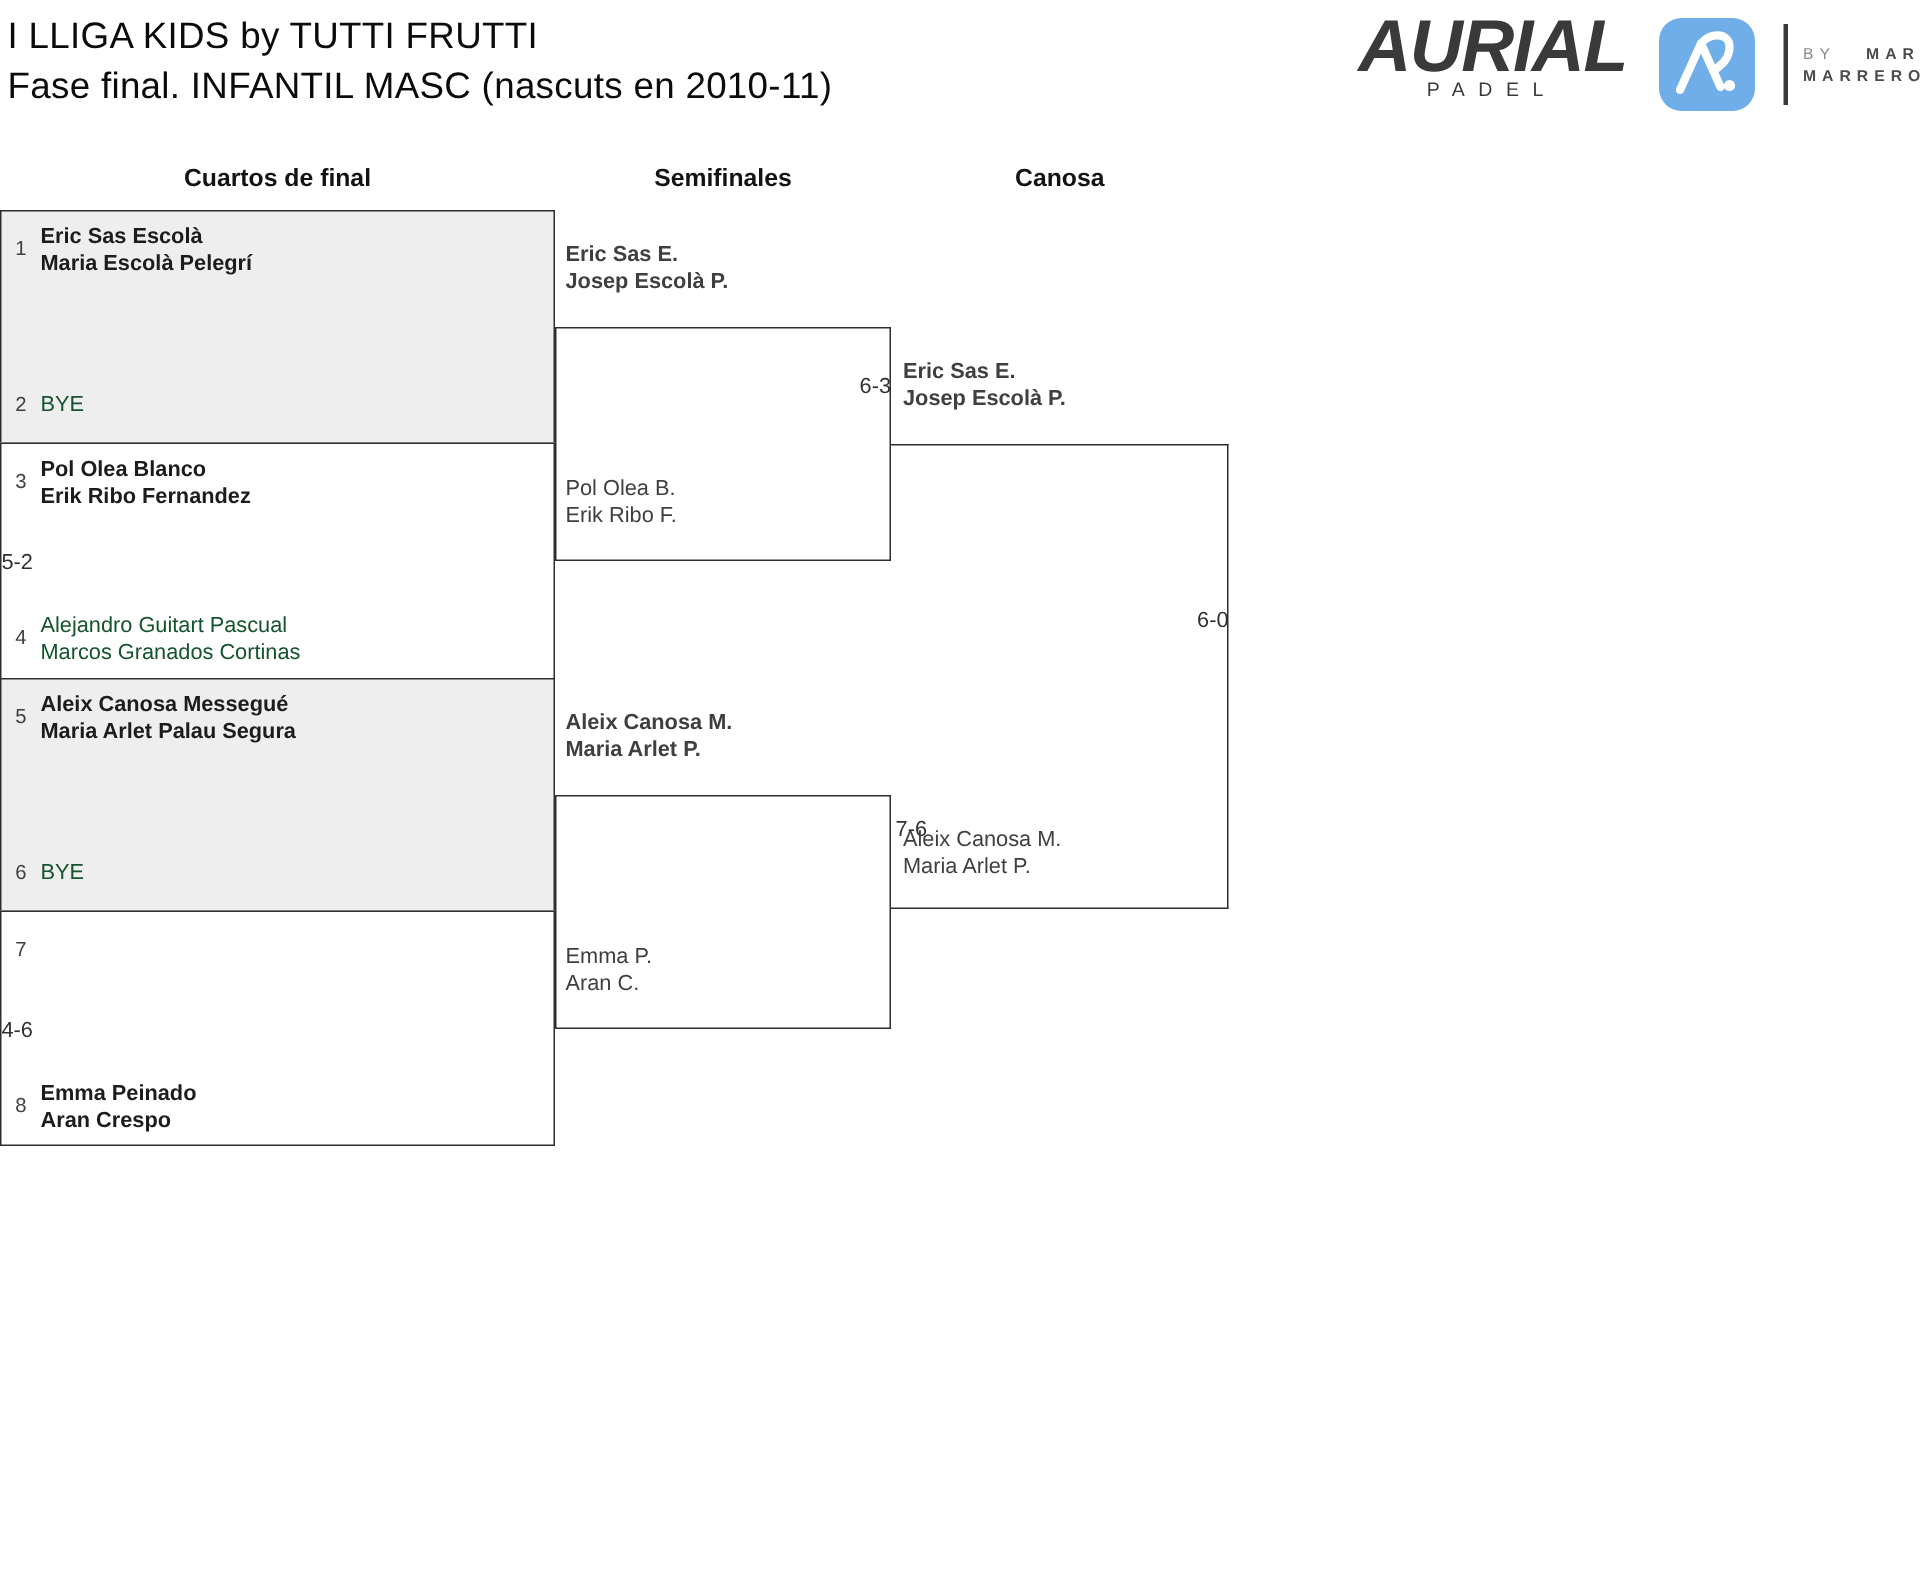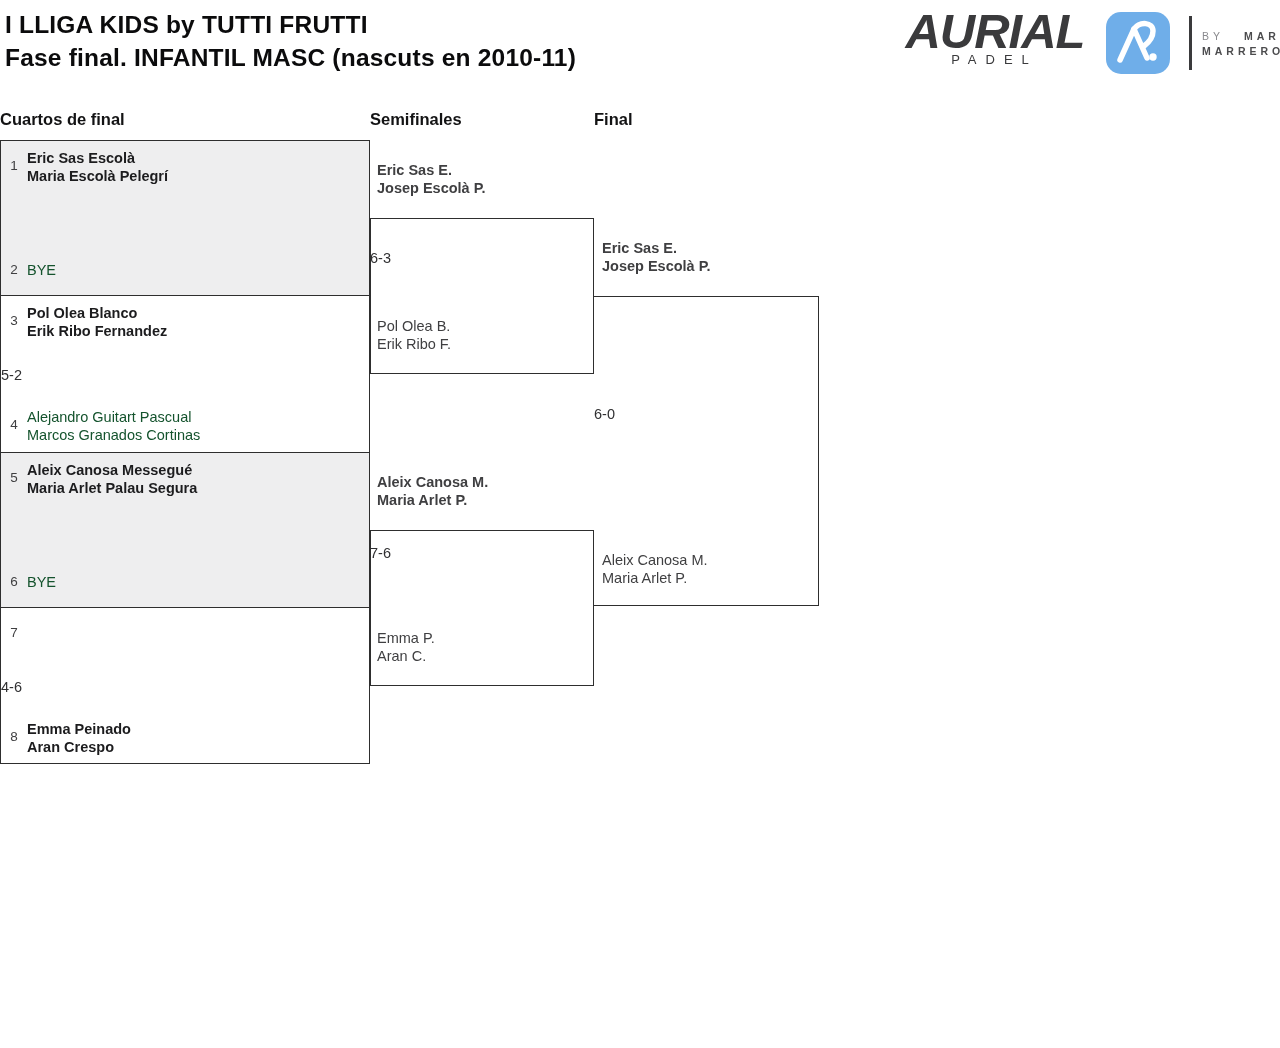--- a/index.html
+++ b/index.html
@@ -6,36 +6,36 @@
     --logo-blue:#6FAEE9;
     --logo-dark:#3A3A3C;
     --shaded-row:#EEEEEF;
     --border:#2E2E2E;
   }
   *{margin:0;padding:0;box-sizing:border-box}
   body{background:#fff;font-family:"Liberation Sans",sans-serif;}
   .canvas{position:relative;width:1280px;height:1048px;background:#fff;overflow:hidden}
 
   
-  .title{position:absolute;left:5px;top:8px;font-weight:700;color:#0b0b0c;font-size:24.5px;line-height:33px;letter-spacing:.2px}
+  .title{position:absolute;left:5px;top:8px;font-weight:400;color:#0b0b0c;font-size:24.5px;line-height:33px;letter-spacing:.2px}
 
   
   .logo{position:absolute;left:893px;top:6px;width:390px;height:72px}
   .brand{position:absolute;left:0;top:0;width:204px;text-align:center}
   .brand-name{font-style:italic;font-weight:700;font-size:49px;line-height:50px;color:var(--logo-dark);letter-spacing:-1px}
   .brand-sub{font-weight:400;font-size:13px;letter-spacing:9px;color:var(--logo-dark);margin-top:-4px;padding-right:1px}
   .mark{position:absolute;left:213px;top:6px;width:64px;height:62px;background:var(--logo-blue);border-radius:15px}
   .mark svg{position:absolute;left:0;top:0}
   .logo-divider{position:absolute;left:296px;top:10px;width:3px;height:54px;background:var(--logo-dark)}
   .byline{position:absolute;left:309px;top:23px;font-size:10.5px;line-height:15px;letter-spacing:4px;white-space:nowrap}
   .by{color:#8a8a8e;font-weight:400;margin-right:20px}
   .byname{color:#4c4c4e;font-weight:700}
 
   
-  .colhead{position:absolute;top:110px;text-align:left;font-size:16.5px;font-weight:600;color:#131314}
+  .colhead{position:absolute;top:110px;text-align:center;font-size:16.5px;font-weight:600;color:#131314}
   .colhead1{left:0;width:370px}
   .colhead2{left:370px;width:224px}
   .colhead3{left:594px;width:225px}
 
   
   .block{position:absolute;left:0;width:370px;border:1px solid var(--border);background:#fff}
   .block.shaded{background:var(--shaded-row)}
   .b1{top:140px;height:156px}
   .b2{top:295px;height:158px}
   .b3{top:452px;height:156px}
@@ -51,21 +51,21 @@
   .blockscore{position:absolute;top:71px;left:0;width:100%;text-align:left;font-size:14.5px;color:#303032}
 
   
   .sfbox{position:absolute;left:370px;width:224px;height:156px;border:1px solid var(--border)}
   .sf1{top:218px}
   .sf2{top:530px}
   .finalbox{position:absolute;left:594px;top:296px;width:225px;height:310px;border:1px solid var(--border);border-left:none}
 
   
   .rname{position:absolute;font-size:14.5px;line-height:18px;color:#3f3f41}
-  .rscore{position:absolute;font-size:14.5px;color:#303032;text-align:left}
+  .rscore{position:absolute;font-size:14.5px;color:#303032;text-align:right}
   .pos-sf1w{left:377px;top:161px}
   .pos-sf1s{left:370px;top:250px;width:224px}
   .pos-sf1l{left:377px;top:317px}
   .pos-sf2w{left:377px;top:473px}
   .pos-sf2s{left:370px;top:545px;width:248px}
   .pos-sf2l{left:377px;top:629px}
   .pos-fw{left:602px;top:239px}
   .pos-fs{left:594px;top:406px;width:225px}
   .pos-fl{left:602px;top:551px}
 </style>
@@ -93,21 +93,21 @@
     </div>
     <div class="logo-divider"></div>
     <div class="byline">
       <div><span class="by">BY</span><span class="byname">MARTA</span></div>
       <div><span class="byname">MARRERO</span></div>
     </div>
   </div>
 
   <div class="colhead colhead1">Cuartos de final</div>
   <div class="colhead colhead2">Semifinales</div>
-  <div class="colhead colhead3">Final</div>
+  <div class="colhead colhead3">Canosa</div>
 
   <div class="block shaded b1">
     <div class="seed t">1</div>
     <div class="team t winner">
       <div>Eric Sas Escolà</div>
       <div>Maria Escolà Pelegrí</div>
     </div>
     <div class="seed b">2</div>
     <div class="team single">
       <div>BYE</div>

